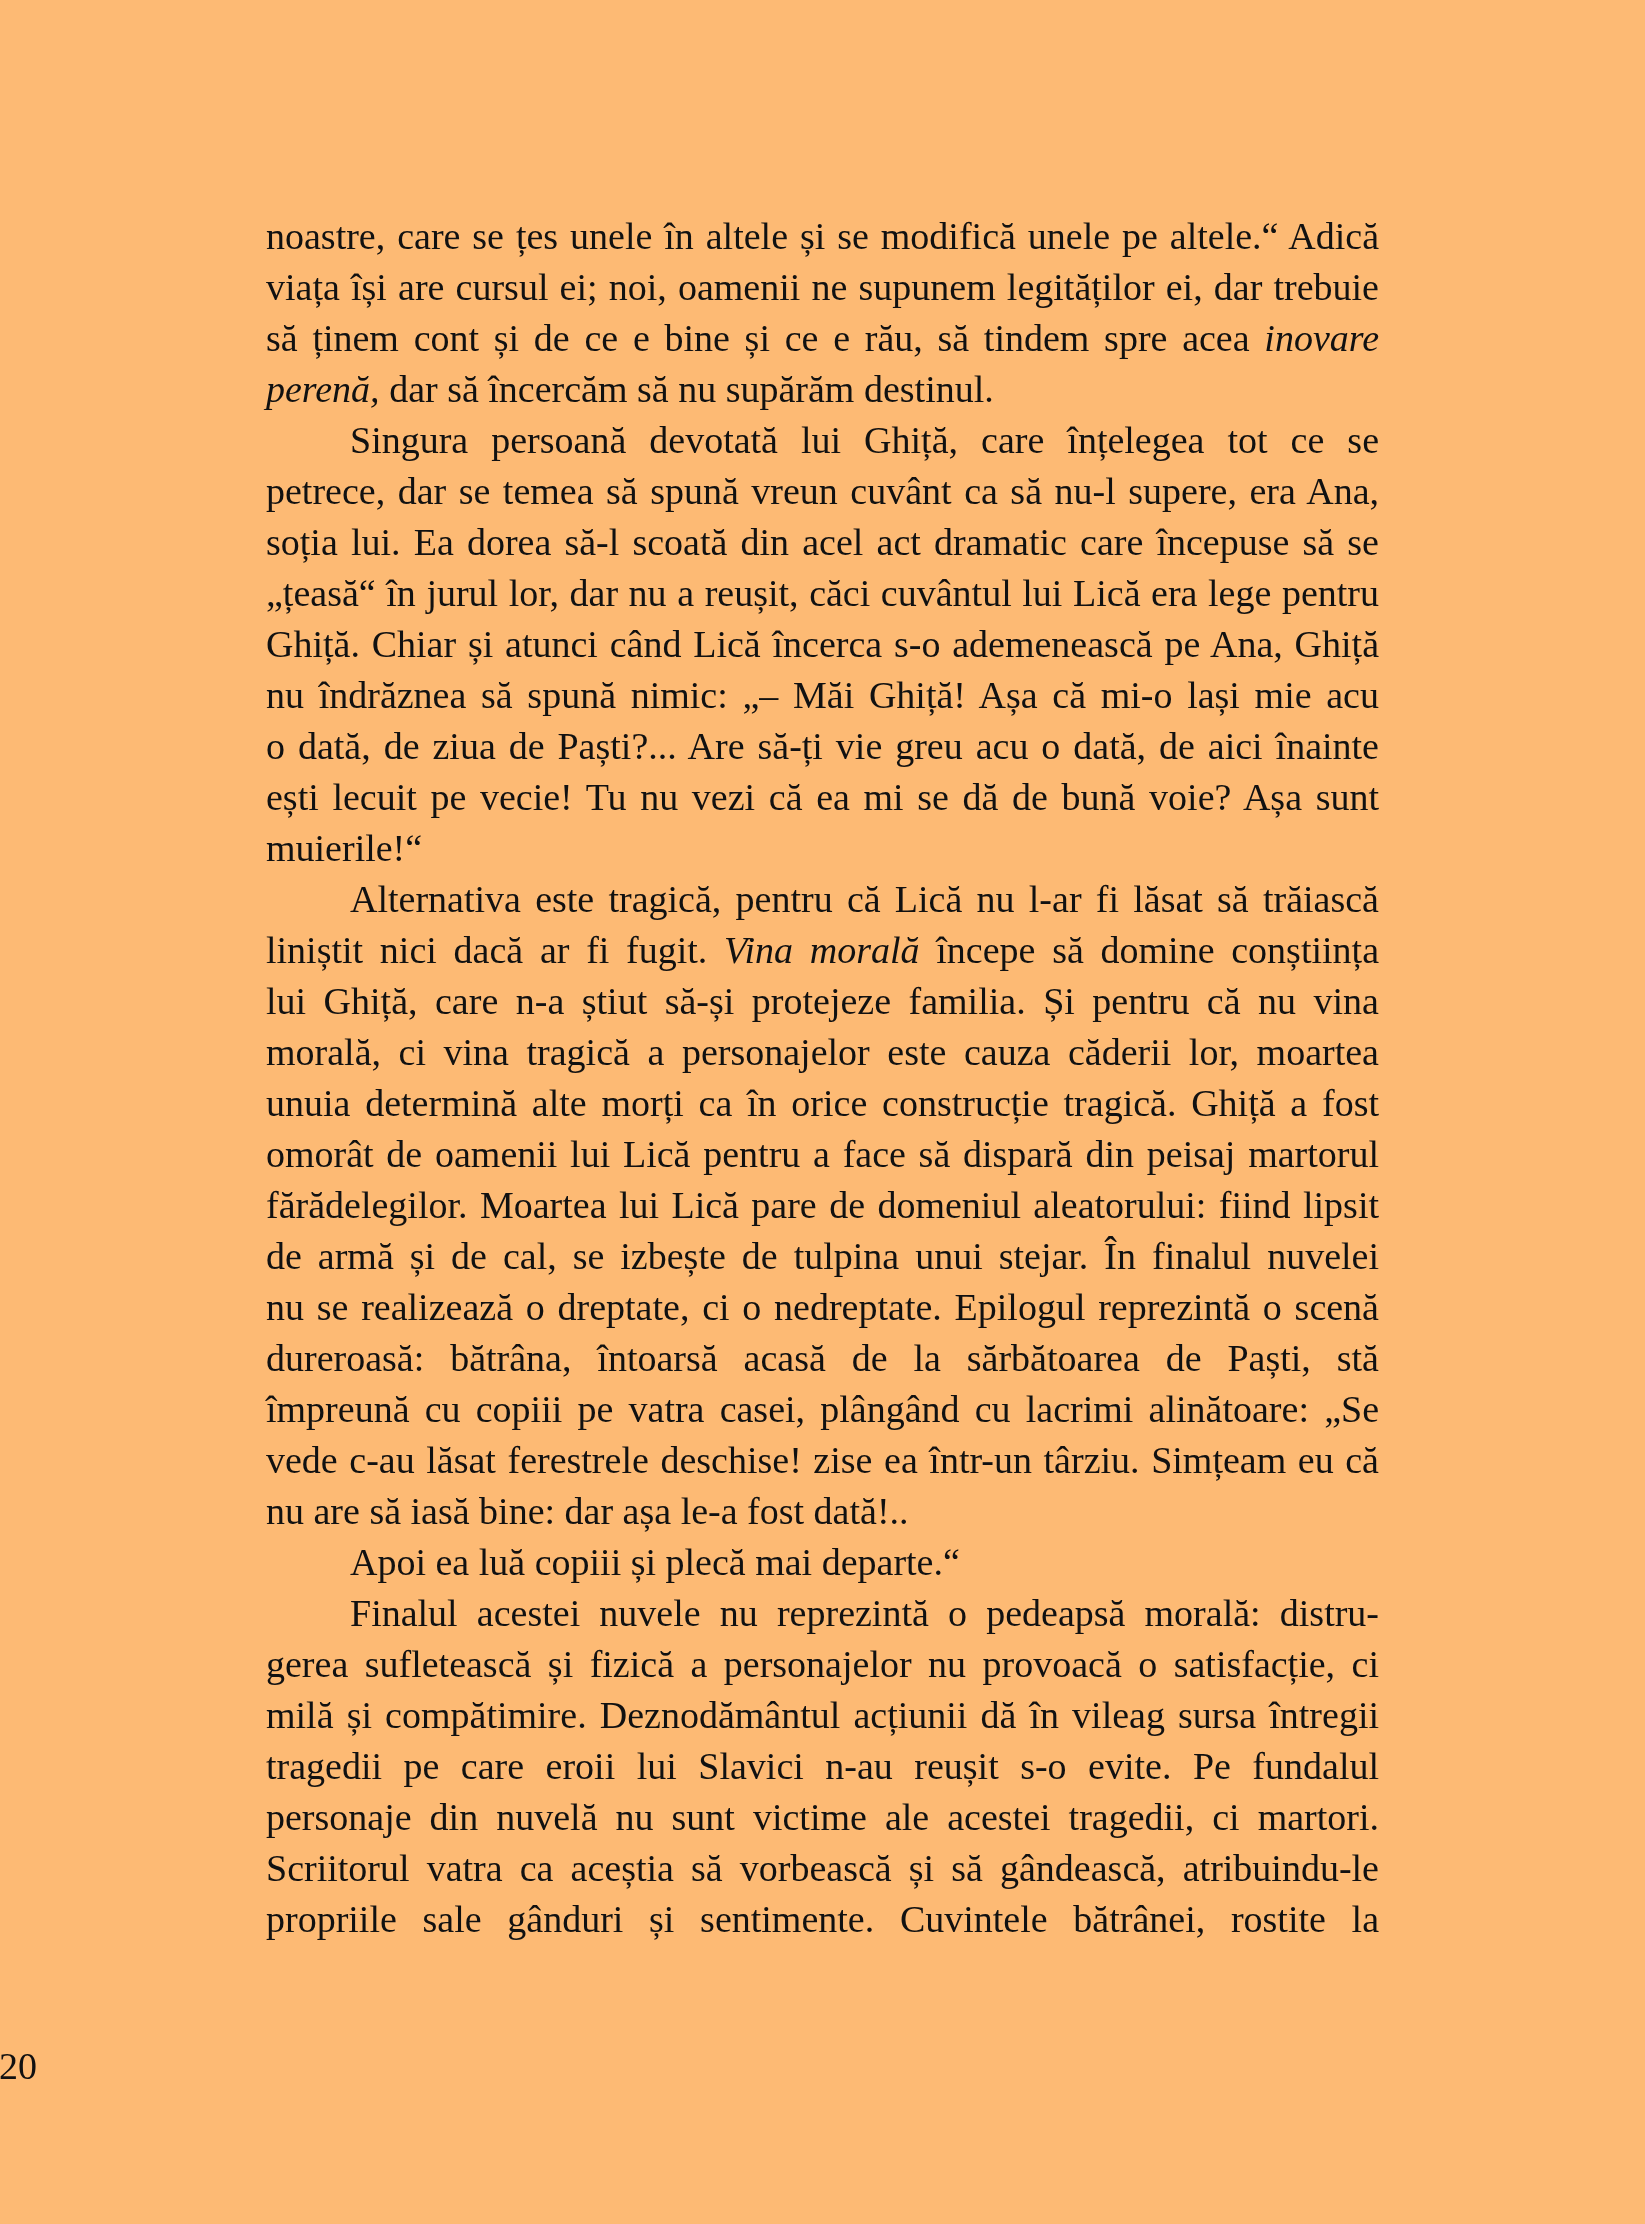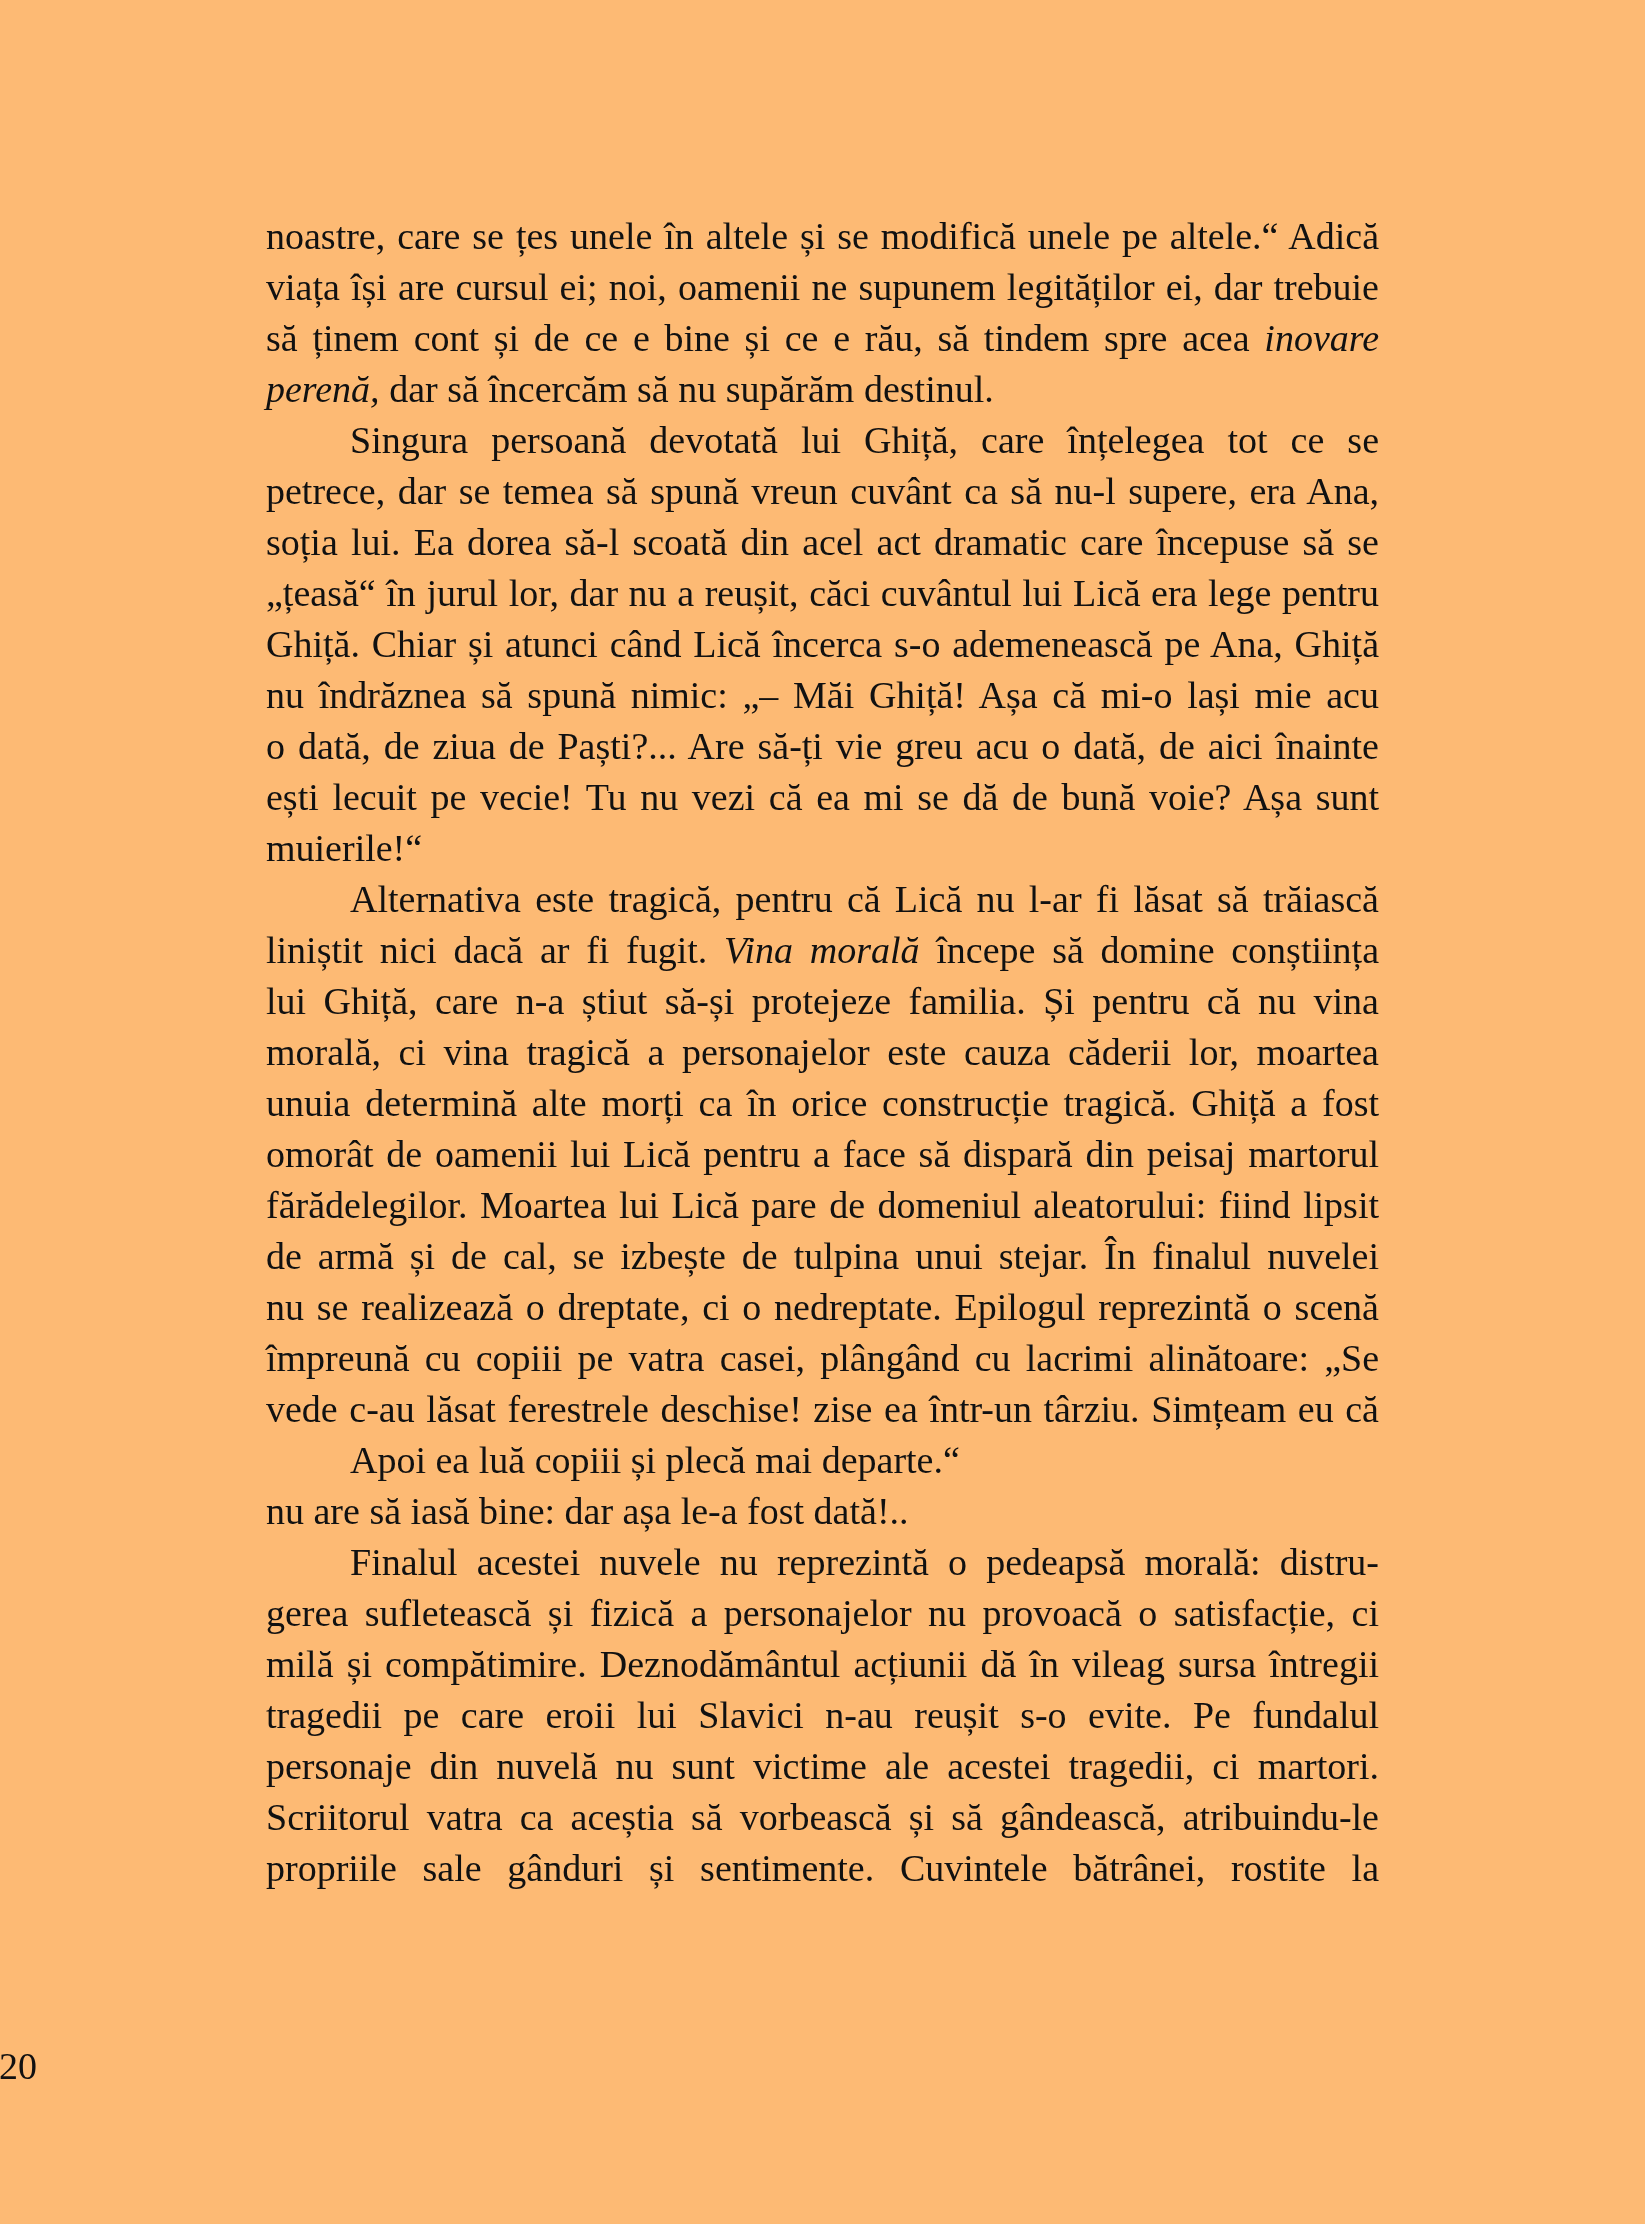--- a/index.html
+++ b/index.html
@@ -82,24 +82,25 @@
       <div class="line last"><span class="seg">muierile!“</span></div>
       <div class="line indent" style="white-space: normal;"><span class="seg">Alternativa este tragică, pentru că Lică nu l-ar fi lăsat să trăiască</span></div>
       <div class="line" style="white-space: normal;"><span class="seg">liniștit nici dacă ar fi fugit. </span><span class="seg it">Vina morală</span><span class="seg"> începe să domine conștiința</span></div>
       <div class="line" style="white-space: normal;"><span class="seg">lui Ghiță, care n-a știut să-și protejeze familia. Și pentru că nu vina</span></div>
       <div class="line" style="white-space: normal;"><span class="seg">morală, ci vina tragică a personajelor este cauza căderii lor, moartea</span></div>
       <div class="line" style="white-space: normal;"><span class="seg">unuia determină alte morți ca în orice construcție tragică. Ghiță a fost</span></div>
       <div class="line" style="white-space: normal;"><span class="seg">omorât de oamenii lui Lică pentru a face să dispară din peisaj martorul</span></div>
       <div class="line" style="white-space: normal;"><span class="seg">fărădelegilor. Moartea lui Lică pare de domeniul aleatorului: fiind lipsit</span></div>
       <div class="line" style="white-space: normal;"><span class="seg">de armă și de cal, se izbește de tulpina unui stejar. În finalul nuvelei</span></div>
       <div class="line" style="white-space: normal;"><span class="seg">nu se realizează o dreptate, ci o nedreptate. Epilogul reprezintă o scenă</span></div>
+      <div class="line" style="white-space: normal;"><span class="seg">dureroasă: bătrâna, întoarsă acasă de la sărbătoarea de Paști, stă</span></div>
       <div class="line" style="white-space: normal;"><span class="seg">împreună cu copiii pe vatra casei, plângând cu lacrimi alinătoare: „Se</span></div>
       <div class="line" style="white-space: normal;"><span class="seg">vede c-au lăsat ferestrele deschise! zise ea într-un târziu. Simțeam eu că</span></div>
+      <div class="line last"><span class="seg">nu are să iasă bine: dar așa le-a fost dată!..</span></div>
       <div class="line last indent"><span class="seg">Apoi ea luă copiii și plecă mai departe.“</span></div>
-      <div class="line last"><span class="seg">nu are să iasă bine: dar așa le-a fost dată!..</span></div>
       <div class="line indent" style="white-space: normal;"><span class="seg">Finalul acestei nuvele nu reprezintă o pedeapsă morală: distru-</span></div>
       <div class="line" style="white-space: normal;"><span class="seg">gerea sufletească și fizică a personajelor nu provoacă o satisfacție, ci</span></div>
       <div class="line" style="white-space: normal;"><span class="seg">milă și compătimire. Deznodământul acțiunii dă în vileag sursa întregii</span></div>
       <div class="line" style="white-space: normal;"><span class="seg">tragedii pe care eroii lui Slavici n-au reușit s-o evite. Pe fundalul</span></div>
       <div class="line" style="white-space: normal;"><span class="seg">personaje din nuvelă nu sunt victime ale acestei tragedii, ci martori.</span></div>
       <div class="line" style="white-space: normal;"><span class="seg">Scriitorul vatra ca aceștia să vorbească și să gândească, atribuindu-le</span></div>
       <div class="line" style="white-space: normal;"><span class="seg">propriile sale gânduri și sentimente. Cuvintele bătrânei, rostite la</span></div>
     </div>
   <div class="page-number">
     <span>20</span>

